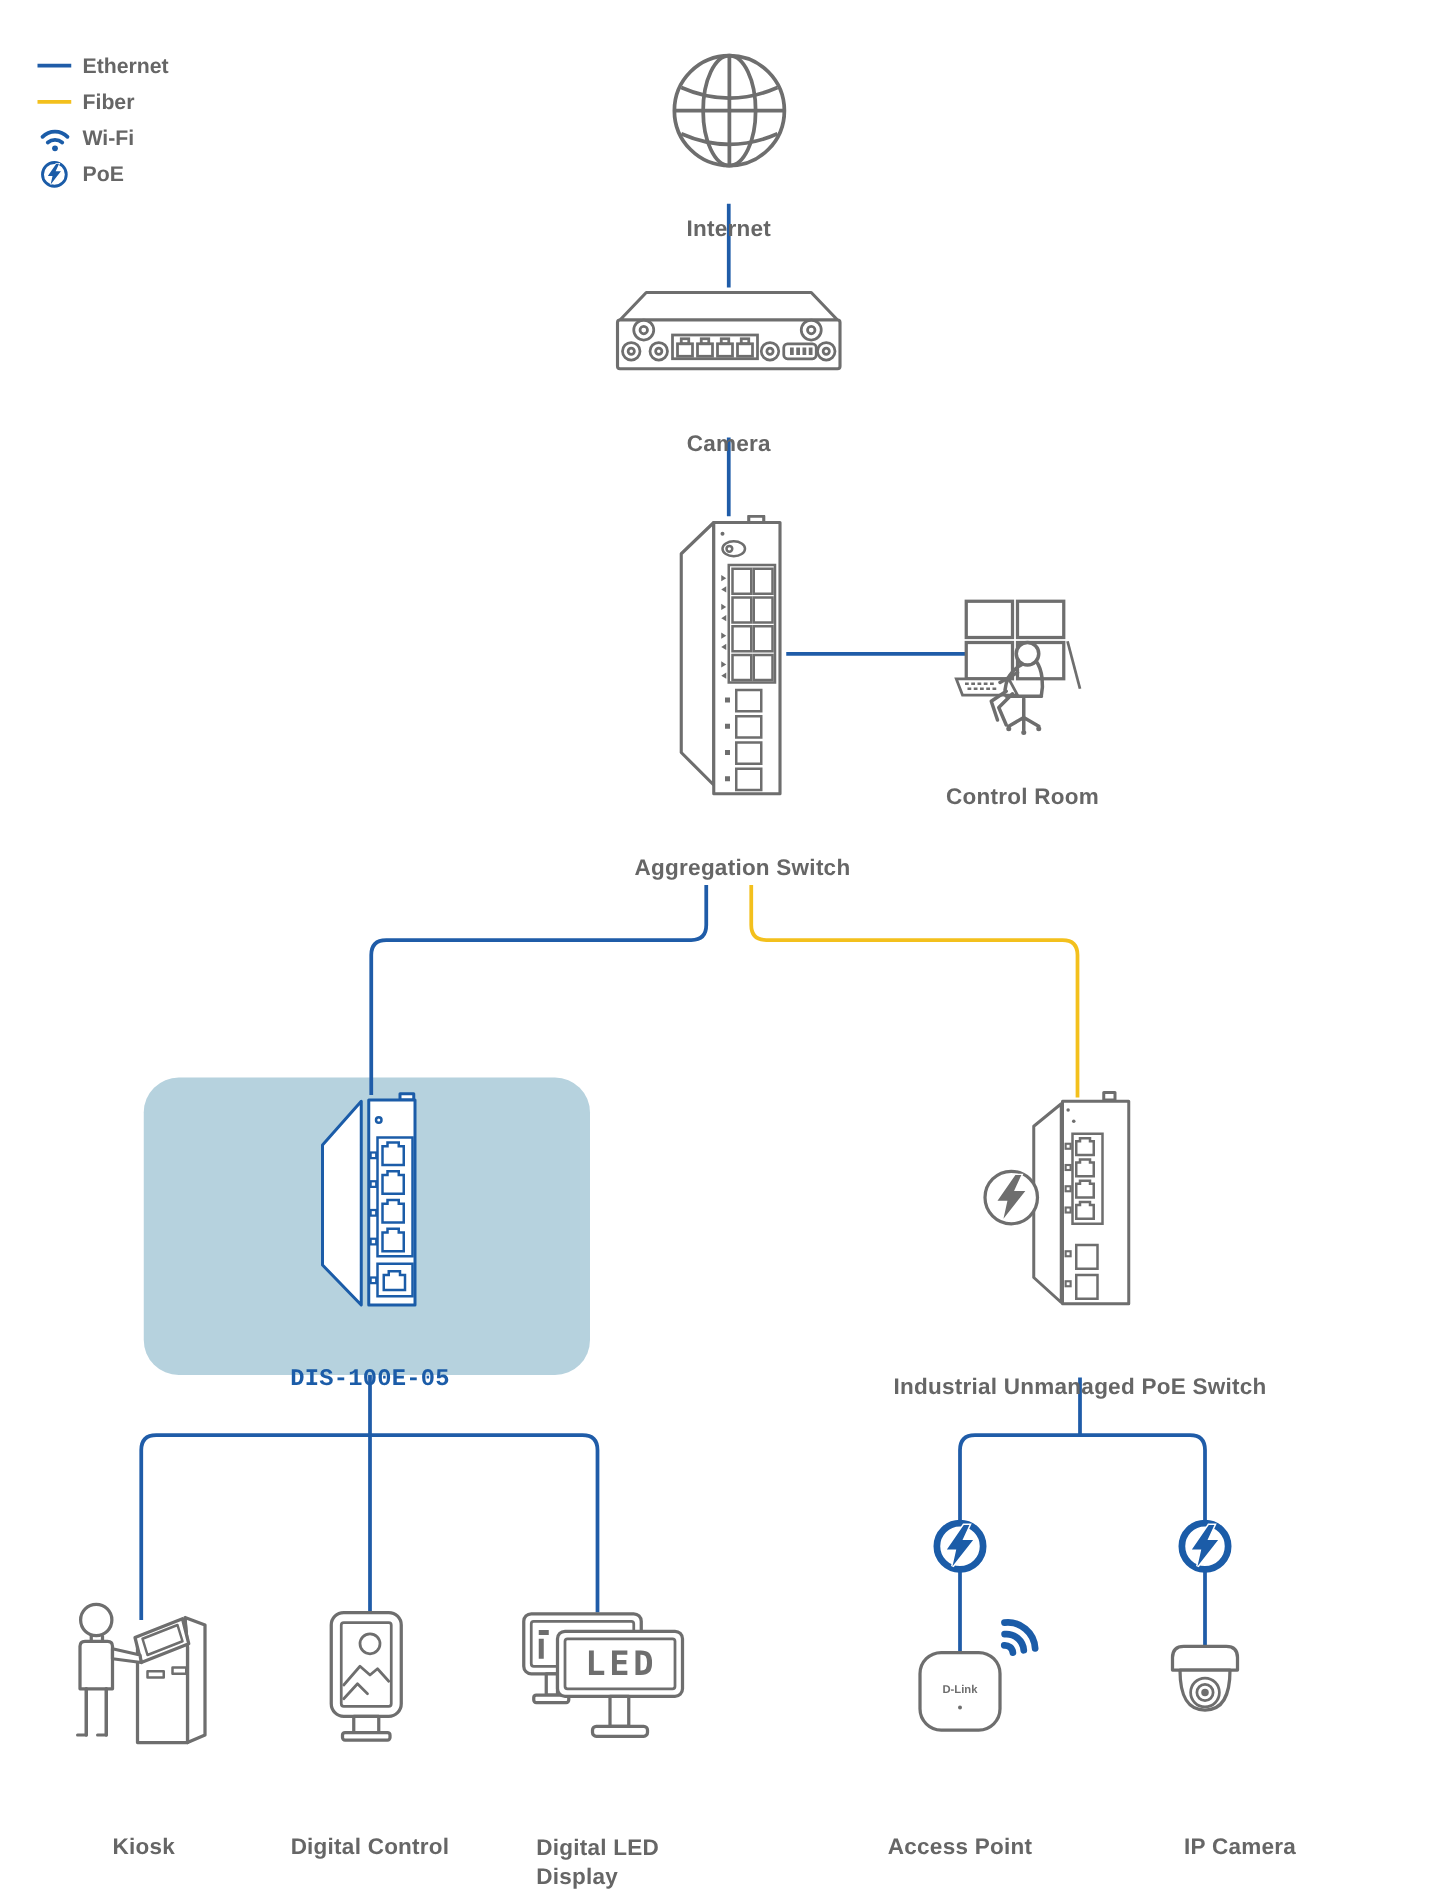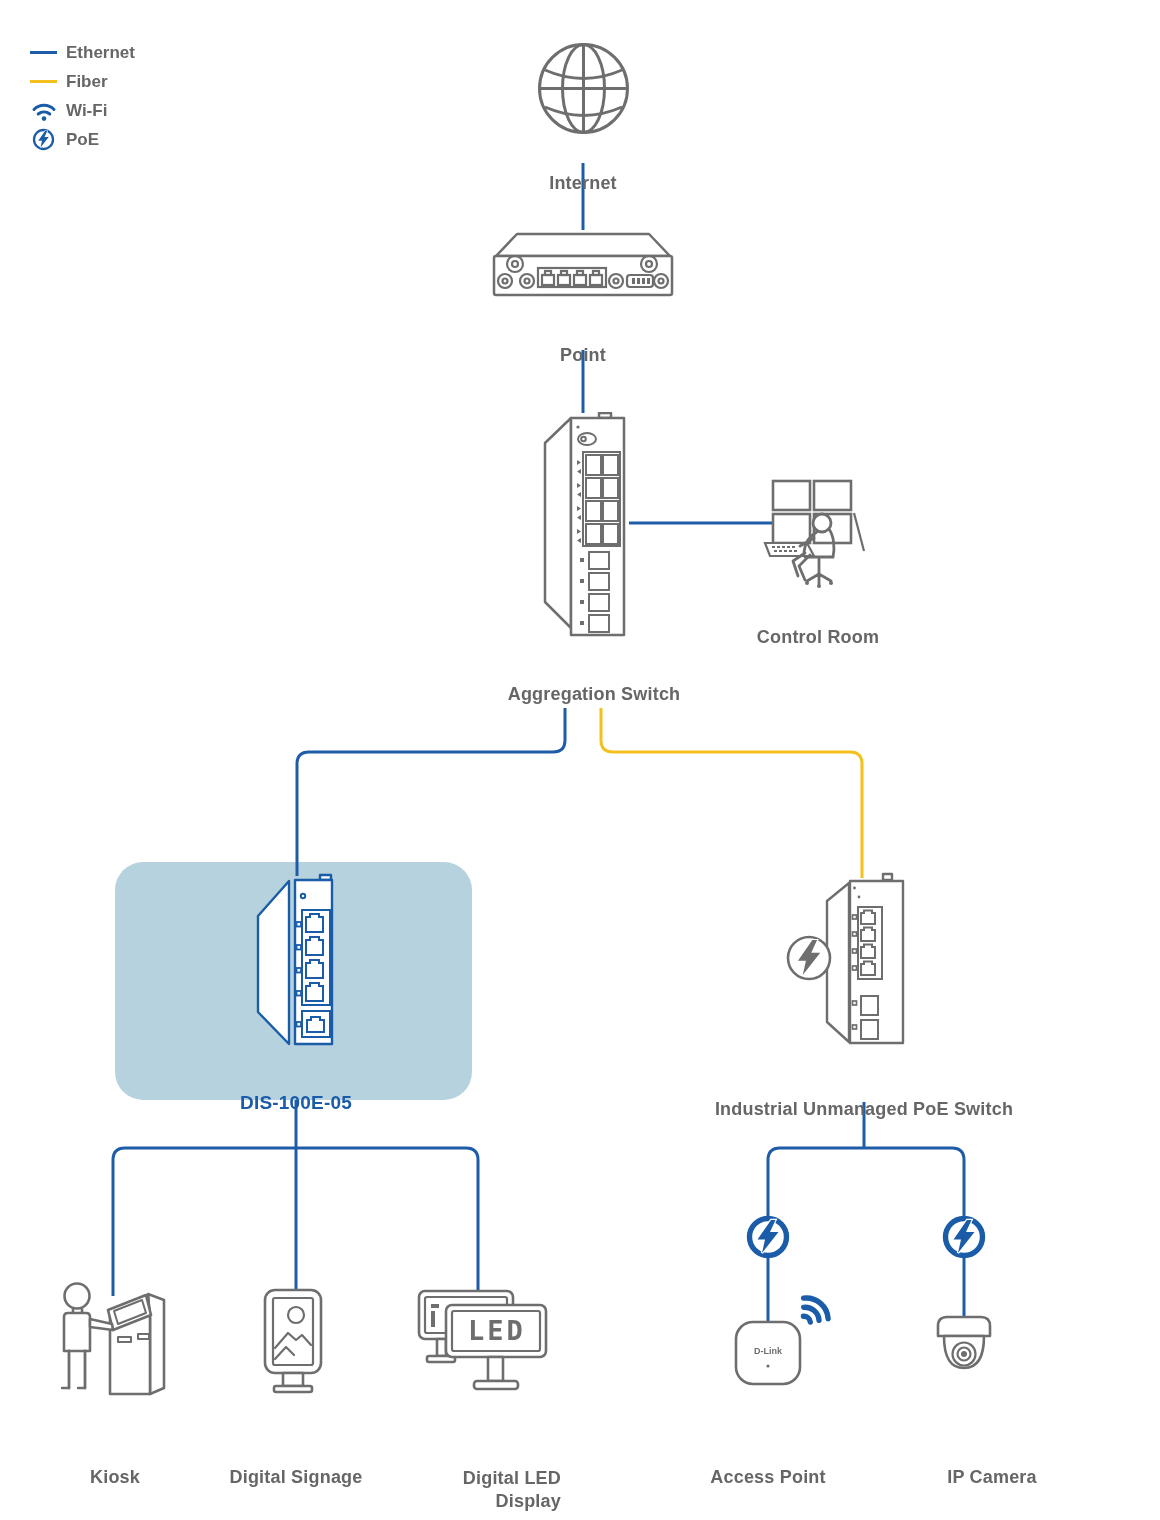--- a/index.html
+++ b/index.html
@@ -7,22 +7,22 @@
           font-family:"Liberation Sans",sans-serif;}
   .lines{position:absolute;left:0;top:0;}
   .lines path{fill:none;stroke-width:3px;}
   .eth{stroke:var(--c-ethernet,#1f5ca8);}
   .fib{stroke:var(--c-fiber,#f3c01d);}
   .icon{position:absolute;}
   .hl-box{position:absolute;left:115px;top:862px;width:357px;height:238px;border-radius:28px;
           background:var(--c-highlight_bg,#b6d2de);}
   .node-label{position:absolute;transform:translateX(-50%);font-size:18px;font-weight:700;
           color:var(--c-label_text,#666);white-space:nowrap;letter-spacing:.2px;margin-top:40px;}
-  .node-label.wrap{white-space:normal;width:132px;text-align:right;line-height:1.28;}
-  .dis-label{color:var(--c-brand_blue,#1b5ca8);font-size:19px;}
+  .node-label.wrap{white-space:normal;width:132px;text-align:left;line-height:1.28;}
+  .dis-label{color:var(--c-brand_blue,#1b5ca8);font-size:19px;font-family:Liberation Mono, monospace;}
   .legend{position:absolute;left:30px;top:42px;display:flex;flex-direction:column;gap:8px;}
   .legend-row{display:flex;align-items:center;gap:9px;height:21px;}
   .legend-swatch{width:27px;height:3px;flex:0 0 27px;}
   .legend-icon{width:27px;flex:0 0 27px;display:flex;justify-content:center;}
   .legend-label{font-size:17px;font-weight:700;color:var(--c-label_text,#666);}
   svg text{font-family:"Liberation Sans",sans-serif;}
   .seg{font-family:"DejaVu Sans Mono",monospace;font-weight:700;letter-spacing:3px;}
 </style>
 </head>
 <body>
@@ -118,21 +118,21 @@
         <rect x="101" y="41" width="6" height="4"></rect>
       <rect x="135" y="45" width="26" height="12" rx="3"></rect>
     </g>
     <g fill="var(--c-device_outline,#6e6e6e)">
       <rect x="140" y="48" width="3" height="6"></rect>
         <rect x="145" y="48" width="3" height="6"></rect>
       <rect x="150" y="48" width="3" height="6"></rect>
         <rect x="155" y="48" width="3" height="6"></rect>
     </g>
   </svg>
-  <div class="node-label" style="left:583px;top:305px">Point</div>
+  <div class="node-label" style="left:583px;top:305px">Camera</div>
 
   <svg class="icon" style="left:533px;top:412px" width="96" height="226" viewBox="0 0 96 226">
     <g fill="#fff" stroke="var(--c-device_outline,#6e6e6e)" stroke-width="2.5" stroke-linejoin="round">
       <path d="M38,6 L12,31 V190 L38,216 Z"></path>
       <rect x="66" y="1" width="12" height="5"></rect>
       <rect x="38" y="6" width="53" height="217"></rect>
     </g>
     <g fill="none" stroke="var(--c-device_outline,#6e6e6e)" stroke-width="2">
       <ellipse cx="54" cy="27" rx="9" ry="6"></ellipse>
         <circle cx="50.5" cy="27" r="2.3"></circle>
@@ -299,21 +299,21 @@
       <rect x="11" y="10" width="40" height="67" rx="2" stroke-width="2.2"></rect>
       <rect x="21" y="85" width="20" height="13"></rect>
       <rect x="12" y="98" width="38" height="6" rx="2"></rect>
     </g>
     <g fill="none" stroke="var(--c-device_outline,#6e6e6e)" stroke-width="2.2" stroke-linejoin="round" stroke-linecap="round">
       <circle cx="34" cy="27" r="8"></circle>
       <path d="M13,60 L26,45 L34,52 L40,47 L49,57"></path>
       <path d="M13,71 L24,59 L32,67"></path>
     </g>
   </svg>
-  <div class="node-label" style="left:296px;top:1427px">Digital Signage</div>
+  <div class="node-label" style="left:296px;top:1427px">Digital Control</div>
 
   <svg class="icon" style="left:416px;top:1284px" width="132" height="116" viewBox="0 0 132 116">
     <g fill="#fff" stroke="var(--c-device_outline,#6e6e6e)" stroke-width="2.6" stroke-linejoin="round">
       <rect x="3" y="7" width="94" height="48" rx="6"></rect>
       <rect x="9" y="13" width="82" height="36" rx="2" stroke-width="2.2"></rect>
       <rect x="21" y="55" width="9" height="17"></rect>
       <rect x="11" y="72" width="28" height="6" rx="2"></rect>
     </g>
     <g fill="var(--c-device_outline,#6e6e6e)">
       <rect x="15" y="20" width="8" height="4"></rect>

